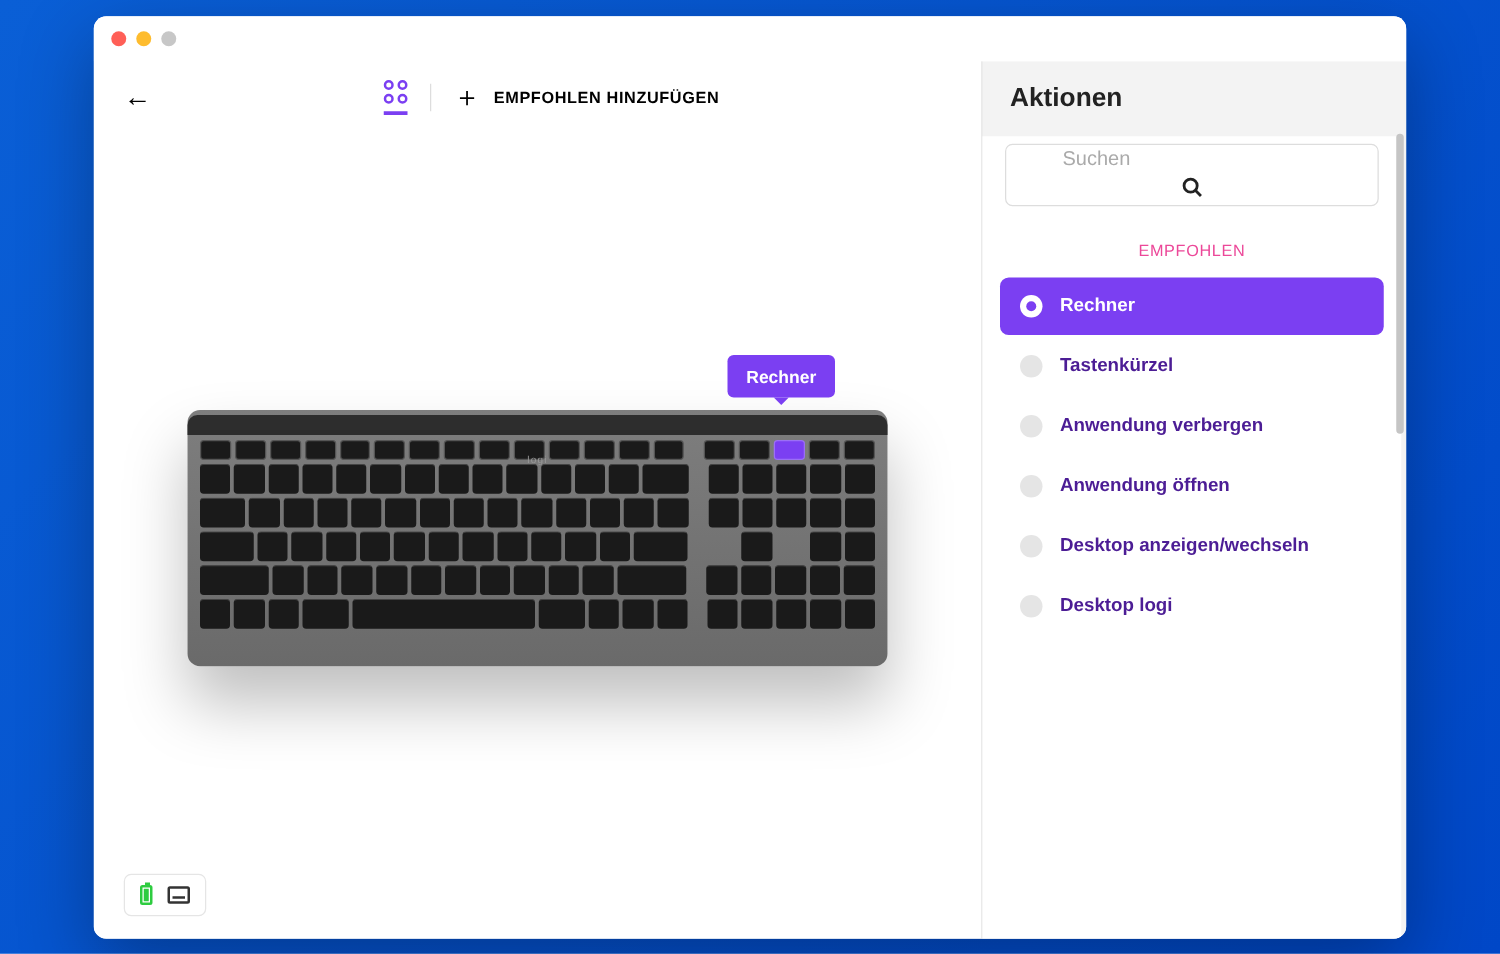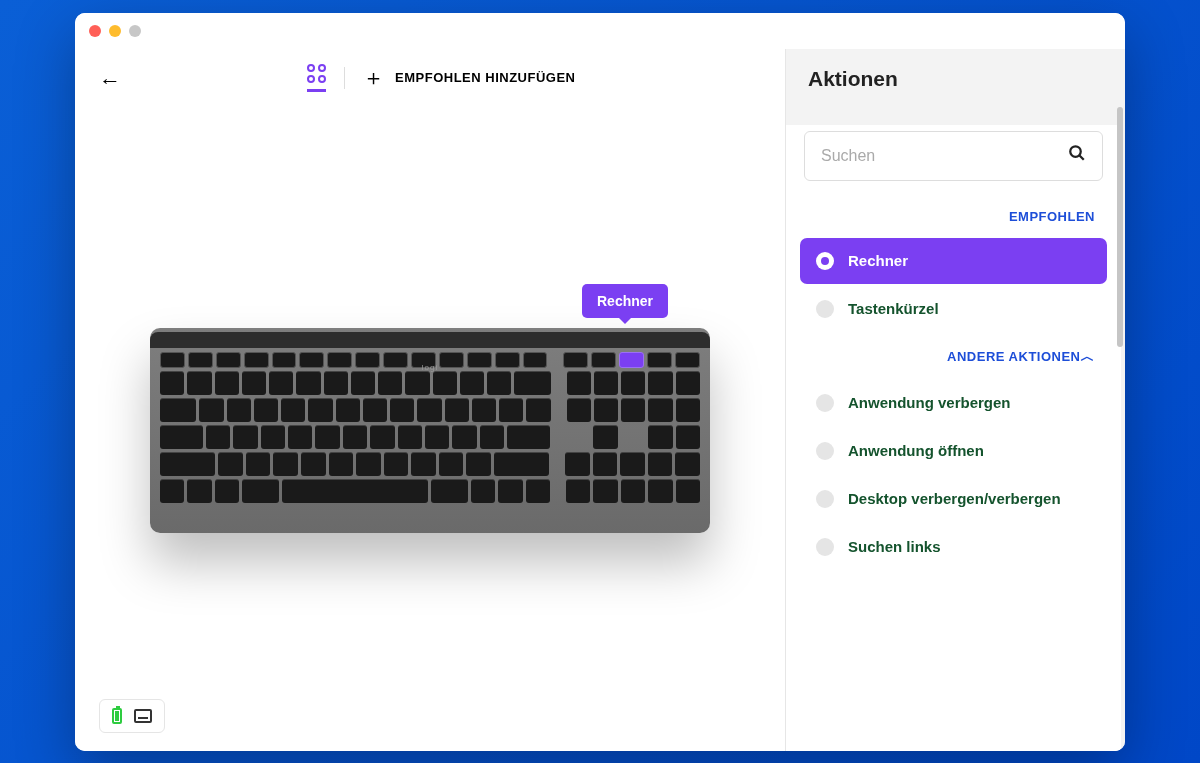--- a/index.html
+++ b/index.html
@@ -186,21 +186,20 @@
   content:''; position:absolute; bottom:2px; left:2px; right:2px;
   height:2px; background:#333;
 }
 .sidebar {
   width: 340px;
   background: #f3f3f3;
   border-left: 1px solid #e6e6e6;
   display: flex;
   flex-direction: column;
   position: relative;
-  gap: 16px;
 }
 .sidebar-title {
   font-size: 21px;
   font-weight: 800;
   padding: 18px 22px;
   color: #222;
 }
 .sidebar-content {
   flex: 1;
   overflow-y: auto;
@@ -209,46 +208,47 @@
   margin: 0 4px 0 0;
 }
 .search-box {
   margin: 6px 4px 14px;
   border: 1px solid #ddd;
   border-radius: 6px;
   height: 50px;
   display: flex;
   align-items: center;
   padding: 0 16px;
+  flex-direction: column;
 }
 .search-box input {
   flex: 1; border: none; outline: none;
   font-size: 16px; color: #555;
 }
 .search-box input::placeholder { color: #aaa; }
 .search-icon { font-size: 18px; font-weight: bold; }
 .section-label {
   font-size: 13px;
-  font-weight: 700;
+  font-weight: 400;
   letter-spacing: 0.5px;
-  color: #1d4ed8;
+  color: #ec4899;
   padding: 14px 12px;
   display: flex;
-  justify-content: flex-end;
+  justify-content: center;
   align-items: center;
 }
 .action-item {
   display: flex;
   align-items: center;
   gap: 14px;
   padding: 14px 16px;
   border-radius: 7px;
   font-size: 15px;
   font-weight: 700;
-  color: #14532d;
+  color: #4c1d95;
   cursor: pointer;
   margin-bottom: 2px;
 }
 .action-item.selected {
   background: #7b3ff2;
   color: #fff;
 }
 .radio {
   width: 18px; height: 18px;
   border-radius: 50%;
@@ -470,40 +470,36 @@
         <div id="recommended-list">
             <div class="action-item selected">
               <div class="radio"></div>
               <span>Rechner</span>
             </div>
             <div class="action-item">
               <div class="radio"></div>
               <span>Tastenkürzel</span>
             </div>
           </div>
-        <div class="section-label">
-          <span>ANDERE AKTIONEN</span>
-          <span class="chevron">︿</span>
-        </div>
         <div id="other-list">
             <div class="action-item">
               <div class="radio"></div>
               <span>Anwendung verbergen</span>
             </div>
             <div class="action-item">
               <div class="radio"></div>
               <span>Anwendung öffnen</span>
             </div>
             <div class="action-item">
               <div class="radio"></div>
-              <span>Desktop verbergen/verbergen</span>
+              <span>Desktop anzeigen/wechseln</span>
             </div>
             <div class="action-item">
               <div class="radio"></div>
-              <span>Suchen links</span>
+              <span>Desktop logi</span>
             </div>
             <div class="action-item"></div>
           </div>
       </div>
       <div class="scrollbar-track">
         <div class="scrollbar-thumb"></div>
       </div>
     </div>
   </div>
 </div>

